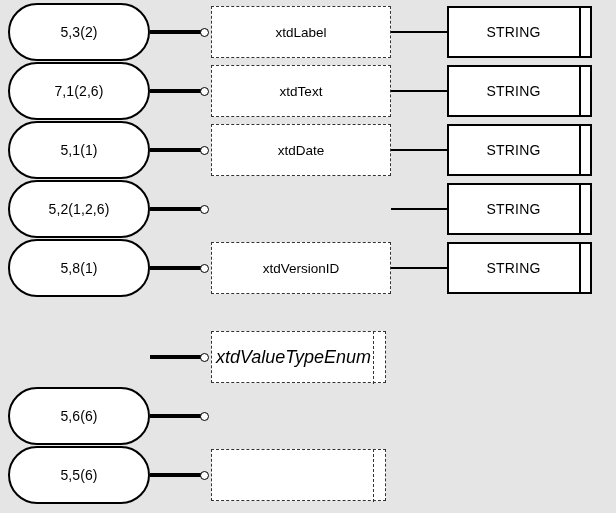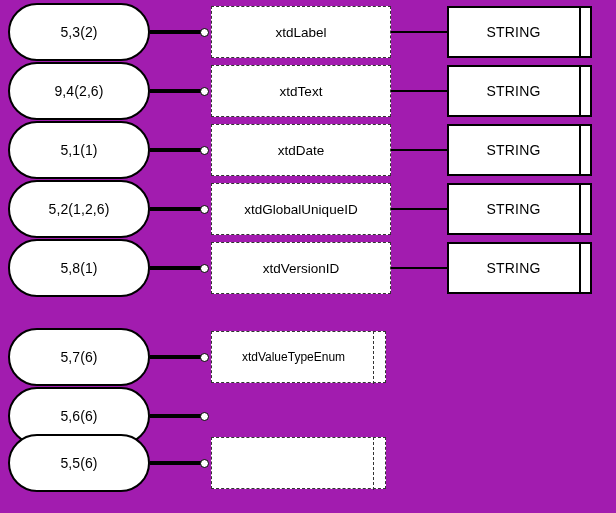--- a/index.html
+++ b/index.html
@@ -9,21 +9,21 @@
   }
   body {
     font-family: "Liberation Sans", sans-serif;
     -webkit-font-smoothing: antialiased;
   }
 
   #diagram {
     position: relative;
     width: 616px;
     height: 513px;
-    background: #a21caf;
+    background: #e5e5e5;
     overflow: hidden;
   }
 
   .row {
     position: absolute;
     left: 0;
     width: 616px;
     height: 58px;
   }
 
@@ -96,23 +96,24 @@
     width: 175px;
   }
   .attr-box.enum .inner-edge {
     position: absolute;
     top: -1.5px;
     bottom: -1.5px;
     right: 11px;
     border-left: 1.5px dashed #333333;
   }
   .attr-box.enum .attr-label {
-    font-size: 12px;
+    font-size: 18px;
     position: relative;
     left: -5px;
+    font-style: italic;
   }
 
   
   .thin-link {
     position: absolute;
     left: 391px;
     top: 28px;
     width: 68px;
     height: 1.8px;
     background: #000000;
@@ -165,21 +166,21 @@
     <div class="thin-link"></div>
     <div class="socket type-socket"></div>
     <div class="type-box">
       <span class="inner-edge"></span>
       <span class="type-label">STRING</span>
     </div>
   </div>
 
   <div class="row" style="top:62px;">
     <div class="entity-box">
-      <span class="entity-label">9,4(2,6)</span>
+      <span class="entity-label">7,1(2,6)</span>
     </div>
     <div class="thick-link"></div>
     <div class="socket attr-socket"></div>
     <div class="attr-box">
       <span class="attr-label">xtdText</span>
     </div>
     <div class="thin-link"></div>
     <div class="socket type-socket"></div>
     <div class="type-box">
       <span class="inner-edge"></span>
@@ -203,23 +204,20 @@
       <span class="type-label">STRING</span>
     </div>
   </div>
 
   <div class="row" style="top:180px;">
     <div class="entity-box">
       <span class="entity-label">5,2(1,2,6)</span>
     </div>
     <div class="thick-link"></div>
     <div class="socket attr-socket"></div>
-    <div class="attr-box">
-      <span class="attr-label">xtdGlobalUniqueID</span>
-    </div>
     <div class="thin-link"></div>
     <div class="socket type-socket"></div>
     <div class="type-box">
       <span class="inner-edge"></span>
       <span class="type-label">STRING</span>
     </div>
   </div>
 
   <div class="row" style="top:239px;">
     <div class="entity-box">
@@ -232,40 +230,37 @@
     </div>
     <div class="thin-link"></div>
     <div class="socket type-socket"></div>
     <div class="type-box">
       <span class="inner-edge"></span>
       <span class="type-label">STRING</span>
     </div>
   </div>
 
   <div class="row" style="top:328px;">
-    <div class="entity-box">
-      <span class="entity-label">5,7(6)</span>
-    </div>
     <div class="thick-link"></div>
     <div class="socket attr-socket"></div>
     <div class="attr-box enum">
       <span class="inner-edge"></span>
       <span class="attr-label">xtdValueTypeEnum</span>
     </div>
   </div>
 
   <div class="row" style="top:387px;">
     <div class="entity-box">
       <span class="entity-label">5,6(6)</span>
     </div>
     <div class="thick-link"></div>
     <div class="socket attr-socket"></div>
   </div>
 
-  <div class="row" style="top:434px;">
+  <div class="row" style="top:446px;">
     <div class="entity-box">
       <span class="entity-label">5,5(6)</span>
     </div>
     <div class="thick-link"></div>
     <div class="socket attr-socket"></div>
     <div class="attr-box enum">
       <span class="inner-edge"></span>
     </div>
   </div>
 

